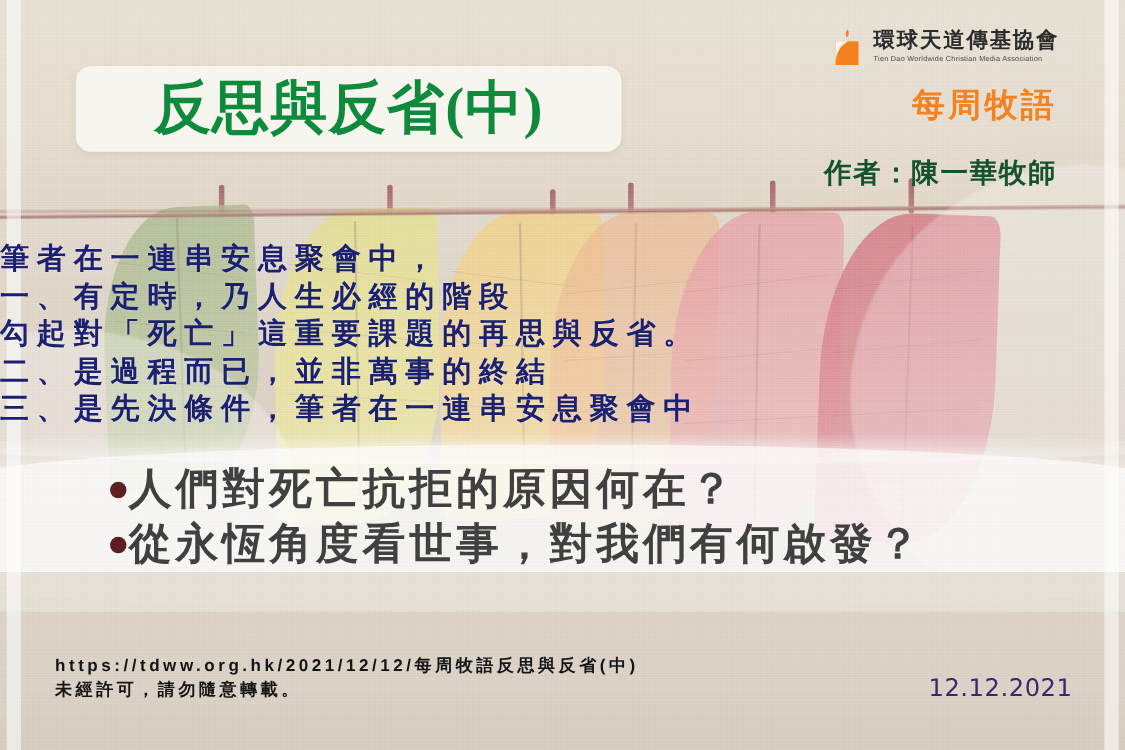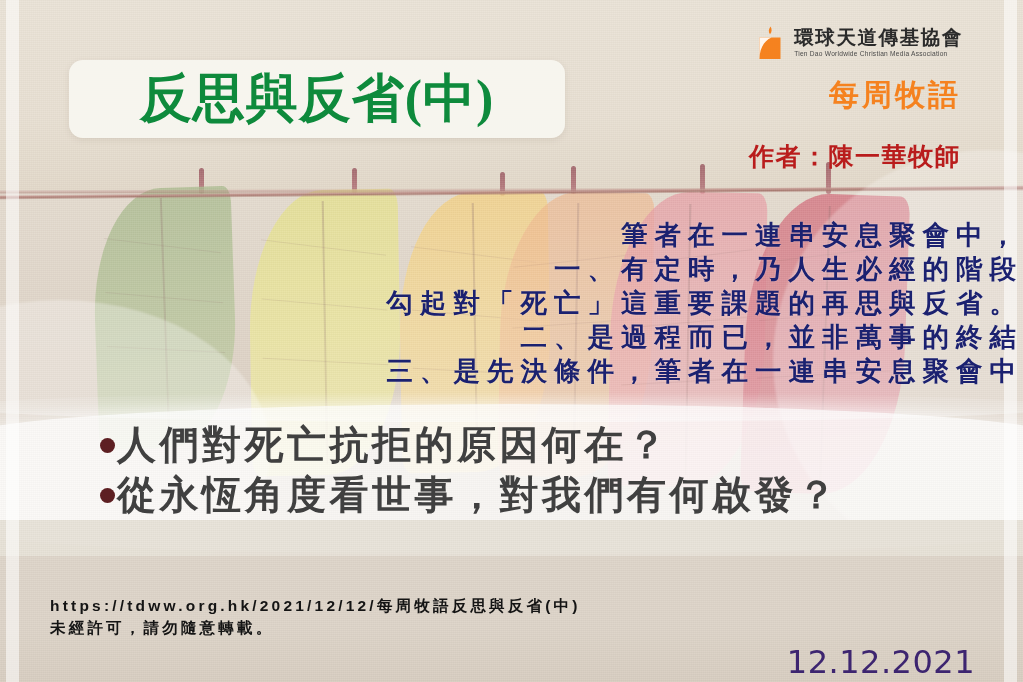--- a/index.html
+++ b/index.html
@@ -145,28 +145,28 @@
   .title-text{
     font-family:"Liberation Serif","DejaVu Serif",serif;
     font-size:52px;font-weight:700;color:#0e8a3c;
     letter-spacing:1px;white-space:nowrap;
     line-height:1;
   }
 
   
   .author{
     position:absolute;right:62px;top:140px;
-    font-size:25px;font-weight:700;color:#b91c1c;
+    font-size:25px;font-weight:700;color:#14532d;
     letter-spacing:1.5px;white-space:nowrap;
   }
 
   
   .body-block{
     position:absolute;left:0;right:0;top:218px;
-    text-align:right;
+    text-align:left;
   }
   .body-line{
     font-size:26.5px;font-weight:700;color:#1b2170;
     letter-spacing:7px;line-height:34px;
     white-space:nowrap;
     text-shadow:0 0 2px rgba(255,255,255,.35);
   }
 
   
   .q-block{
@@ -191,24 +191,23 @@
   .footer-url{
     font-size:15.5px;font-weight:700;letter-spacing:3.2px;
     white-space:nowrap;line-height:22px;
   }
   .footer-note{
     font-size:15.5px;font-weight:700;letter-spacing:3.2px;
     white-space:nowrap;line-height:22px;
   }
   .date{
     position:absolute;right:48px;top:614px;
-    font-size:32px;color:#3d2570;letter-spacing:.5px;
+    font-size:22px;color:#3d2570;letter-spacing:.5px;
     white-space:nowrap;
     font-family:"DejaVu Sans",sans-serif;
-    margin-top:29px;
   }
 </style>
 </head>
 <body>
 
 <div id="slide">
 
   <div class="bg-base"></div>
   <div class="bg-wallblur"></div>
 

